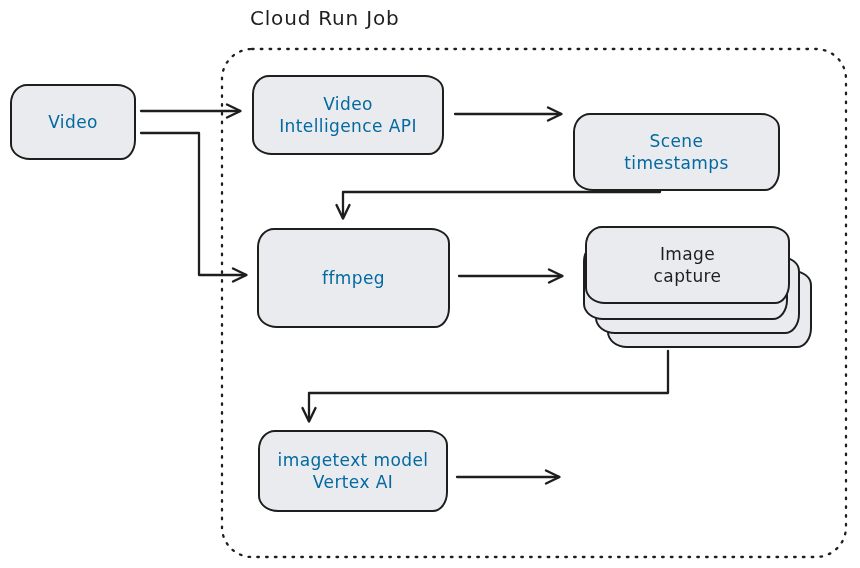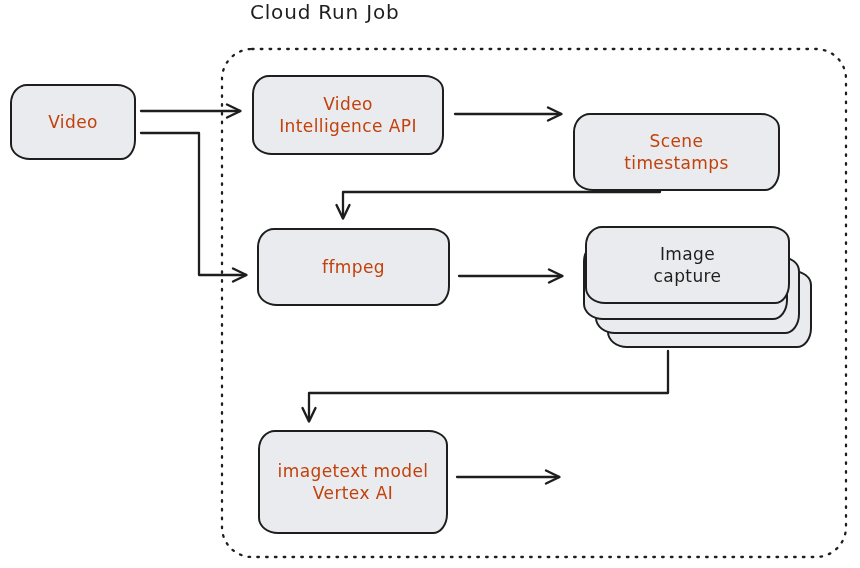--- a/index.html
+++ b/index.html
@@ -16,47 +16,47 @@
     overflow: hidden;
   }
   .connector-layer {
     position: absolute;
     left: 0; top: 0;
     width: 860px; height: 568px;
   }
   .diagram-title {
     position: absolute;
     left: 250px;
-    top: 0;
+    top: 6px;
     font-size: 20px;
     letter-spacing: 0.8px;
     color: #1e1e1e;
     white-space: nowrap;
   }
   .node {
     position: absolute;
     box-sizing: border-box;
     background: #e9ebee;
     border: 2.6px solid #1e1e1e;
     border-radius: 17px 19px 15px 20px / 19px 15px 20px 16px;
     display: flex;
     align-items: center;
     justify-content: center;
     text-align: center;
-    color: #c2410c;
+    color: #0369a1;
     font-size: 17px;
     line-height: 1.32;
     white-space: pre-line;
     letter-spacing: 0.4px;
   }
   .node-video        { left: 10px;  top: 84px;  width: 126px; height: 76px; }
   .node-vi-api       { left: 252px; top: 75px;  width: 192px; height: 80px; }
   .node-timestamps   { left: 573px; top: 77px;  width: 207px; height: 78px; margin-top: 36px; }
-  .node-ffmpeg       { left: 257px; top: 228px; width: 193px; height: 78px; }
-  .node-vertex       { left: 258px; top: 430px; width: 190px; height: 104px; }
+  .node-ffmpeg       { left: 257px; top: 228px; width: 193px; height: 100px; }
+  .node-vertex       { left: 258px; top: 430px; width: 190px; height: 82px; }
   .node-descriptions { left: 572px; top: 437px; width: 195px; height: 78px; }
 
   .stack-wrap {
     position: absolute;
     left: 573px; top: 226px;
     width: 205px; height: 78px;
   }
   .stack-card {
     position: absolute;
     box-sizing: border-box;

